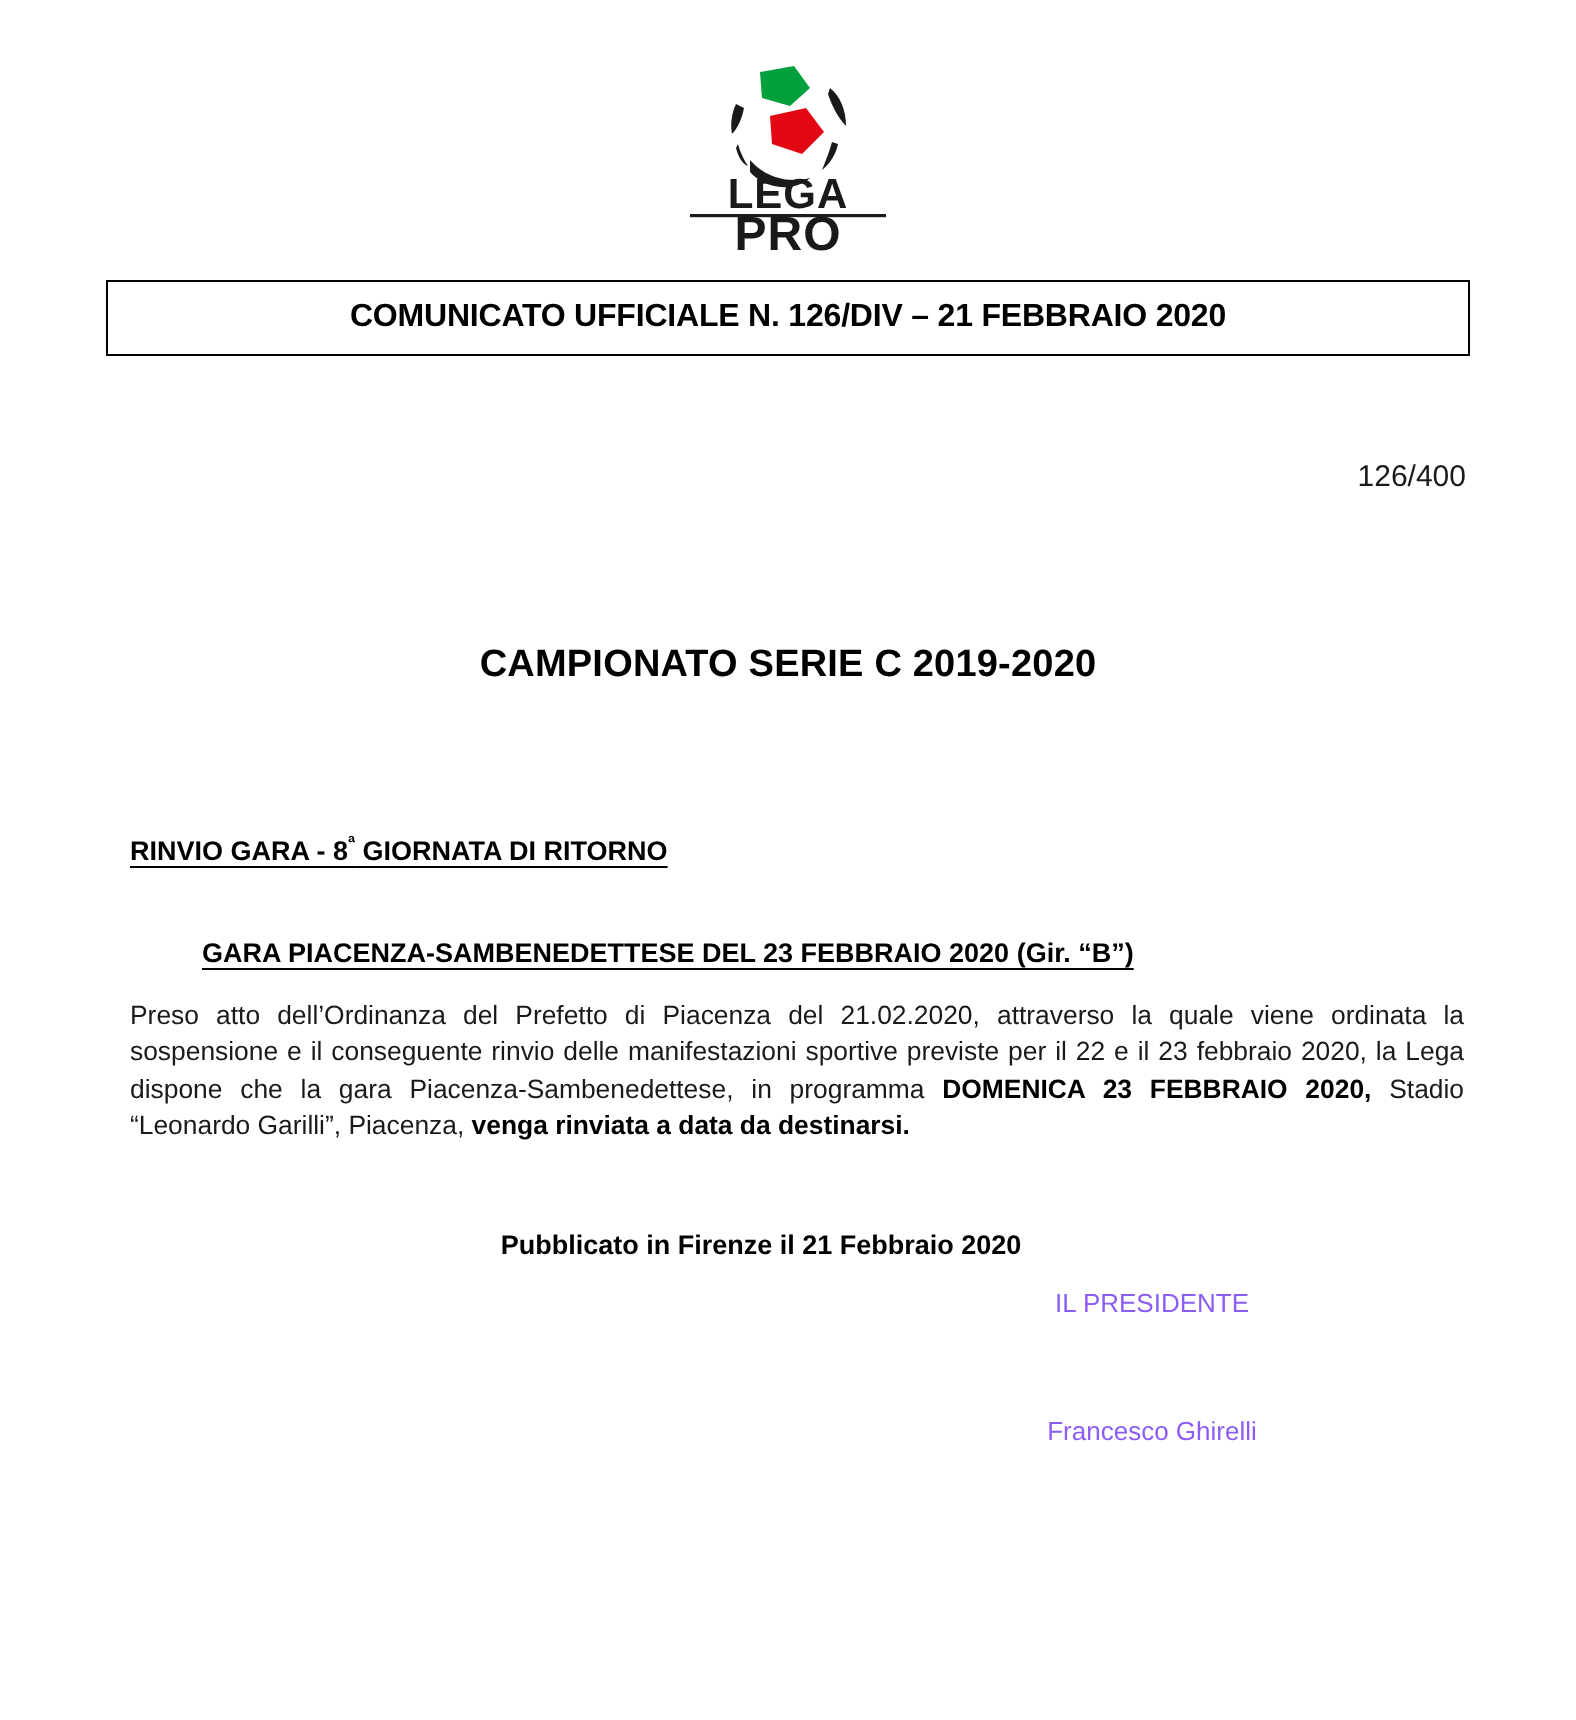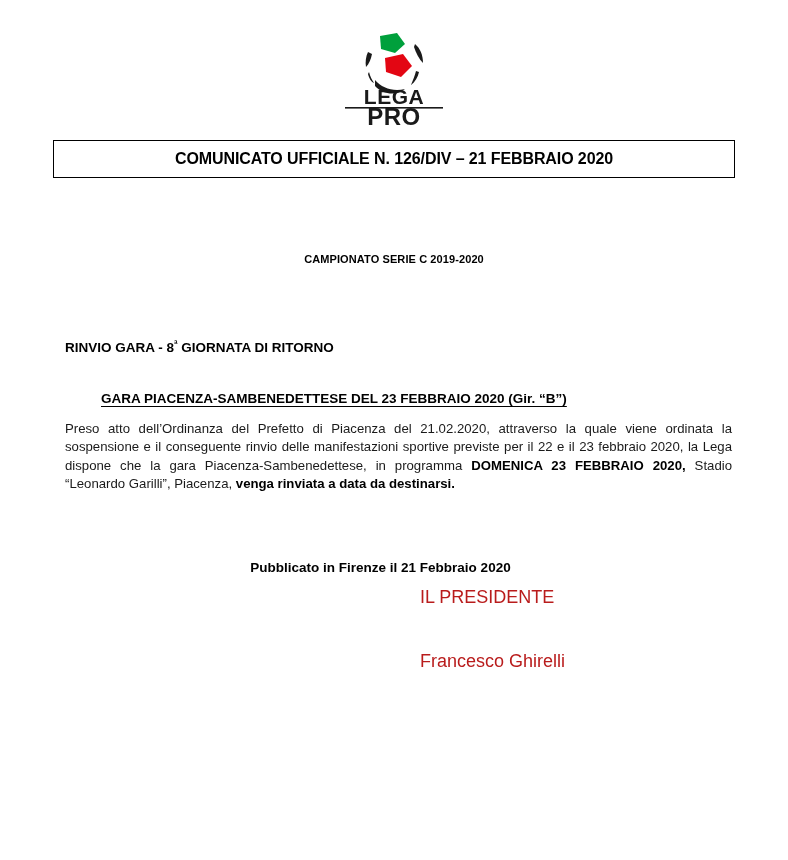--- a/index.html
+++ b/index.html
@@ -59,36 +59,37 @@
     text-align: right;
     font-size: 15px;
     color: #1a1a1a;
     padding-right: 2px;
   }
 
   
   .championship {
     margin-top: 75px;
     text-align: center;
-    font-size: 11px;
+    font-size: 19px;
     font-weight: bold;
     color: #000000;
     letter-spacing: 0.1px;
   }
 
   
   .content {
     margin-top: 73px;
     padding-left: 12px;
     padding-right: 3px;
   }
   .section-heading {
     font-size: 13.5px;
     font-weight: bold;
     color: #000000;
+    text-decoration: underline;
     text-underline-offset: 2.5px;
     display: inline-block;
   }
   .sup-ord {
     font-size: 9.5px;
     vertical-align: super;
     line-height: 0;
   }
 
   .match-heading-wrap {
@@ -109,33 +110,33 @@
     margin-top: 13px;
     font-size: 13.2px;
     line-height: 18.4px;
     text-align: justify;
     color: #1a1a1a;
   }
   .body-para b { font-weight: bold; color: #000; }
 
   
   .published {
-    margin-top: 66px;
+    margin-top: 42px;
     text-align: center;
     font-size: 13.5px;
     font-weight: bold;
     color: #000000;
     padding-right: 36px;
   }
   .signature {
     margin-top: 12px;
-    text-align: left;
-    font-size: 18px;
+    text-align: center;
+    font-size: 13px;
     line-height: 20px;
-    color: #b91c1c;
+    color: #8b5cf6;
     padding-left: 355px;
   }
   .signature .role { display: block; }
   .signature .name { display: block; margin-top: 44px; }
 </style>
 </head>
 <body>
 
 <div class="page">
 
@@ -166,20 +167,21 @@
 
         <text x="59" y="103" font-family="Liberation Sans, sans-serif" font-size="24" font-weight="bold" fill="#1A1A1A" text-anchor="middle" letter-spacing="0.5">PRO</text>
       </svg>
     </div>
   </div>
 
   <div class="title-box">
     <div class="title-text">COMUNICATO UFFICIALE N. 126/DIV – 21 FEBBRAIO 2020</div>
   </div>
 
+  <div class="page-ref">126/400</div>
 
   <div class="championship">CAMPIONATO SERIE C 2019-2020</div>
 
   <div class="content">
 
     <div>
       <span class="section-heading"><span>RINVIO GARA - 8</span><span class="sup-ord">ª</span><span> GIORNATA DI RITORNO</span></span>
     </div>
 
     <div class="match-heading-wrap">

